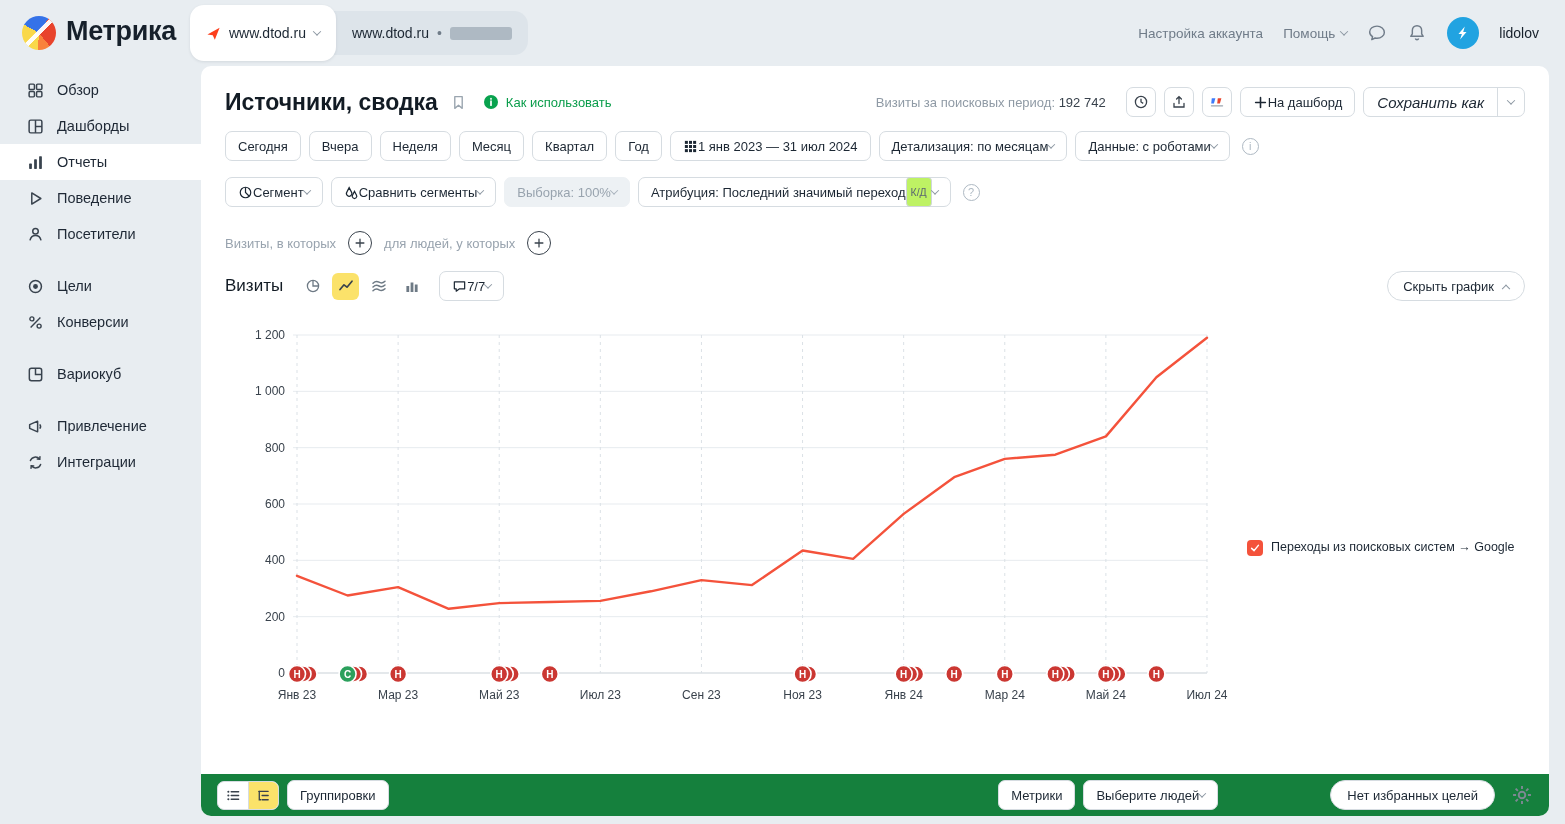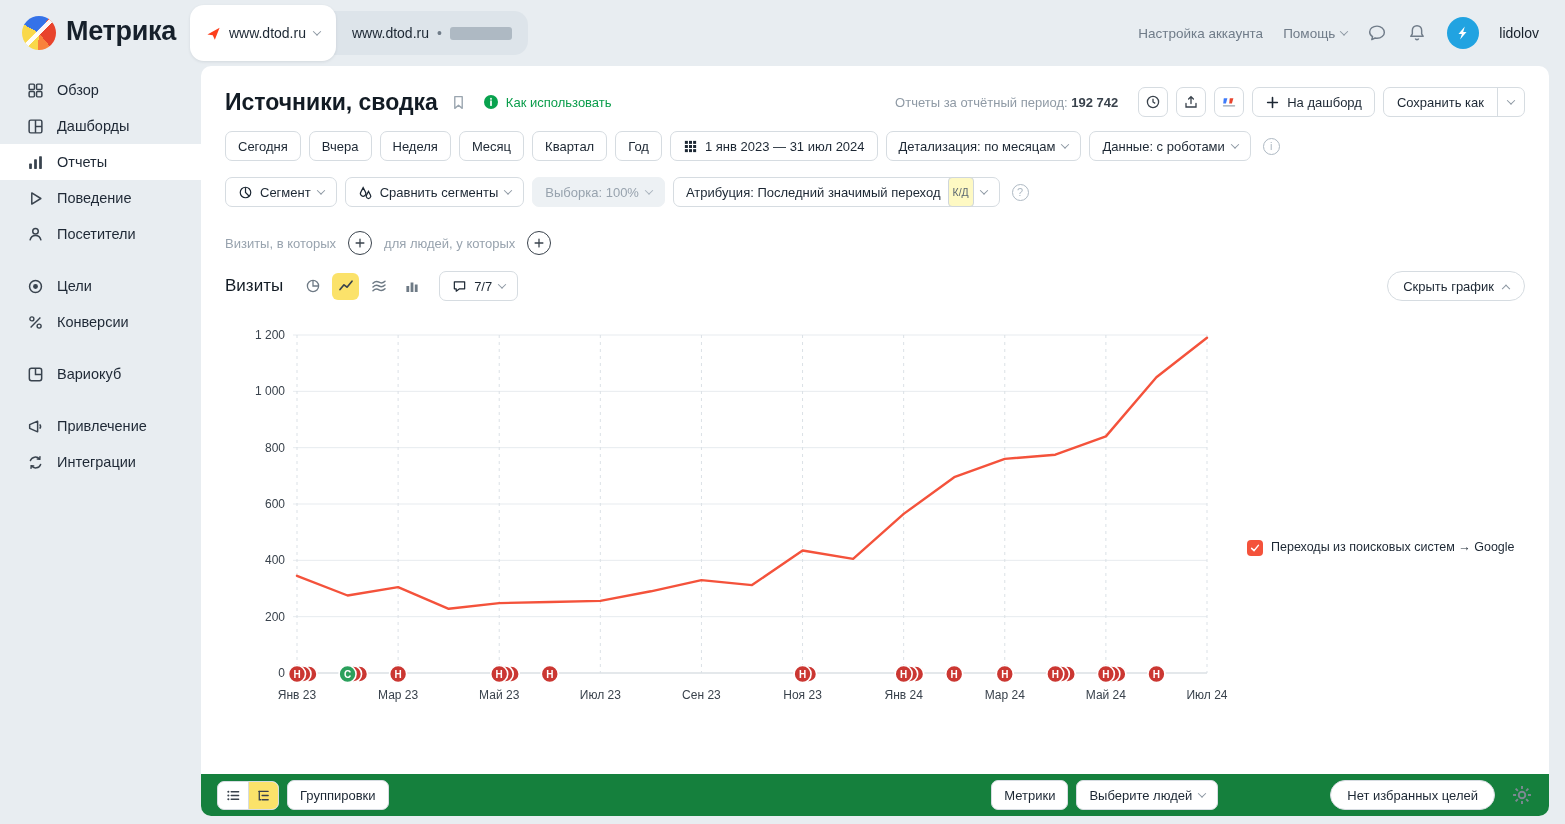--- a/index.html
+++ b/index.html
@@ -46,37 +46,37 @@
   
   .card { position:absolute; left:201px; top:66px; right:16px; bottom:8px; background:#fff; border-radius:10px; }
   .row { display:flex; align-items:center; padding:0 24px; }
   .titlerow { padding-top:20px; height:52px; }
   .title { font-size:23px; font-weight:700; color:#121b24; margin:0; white-space:nowrap; }
   .bookmark { width:17px; height:17px; color:#9aa5af; margin-left:12px; cursor:pointer; }
   .howto { display:flex; align-items:center; gap:7px; margin-left:16px; color:#0a9d4b; font-size:13px; cursor:pointer; white-space:nowrap; }
   .howto .ic { width:16px; height:16px; }
   .trsp { margin-left:auto; display:flex; align-items:center; gap:8px; }
   .visits-sum { font-size:13px; color:#8f9aa5; margin-right:12px; white-space:nowrap; }
-  .visits-sum b { color:#39424c; font-weight:700; }
+  .visits-sum b { color:#39424c; font-weight:400; }
   .iconbtn { width:30px; height:30px; border:1px solid #d6dce1; border-radius:7px; background:#fff;
     display:flex; align-items:center; justify-content:center; color:#39424c; cursor:pointer; padding:0; }
   .iconbtn .ic { width:16px; height:16px; }
   .btn { height:30px; border:1px solid #d6dce1; border-radius:7px; background:#fff; display:inline-flex;
-    align-items:center; gap:7px; padding:0 12px; font-size:13px; color:#1c2733; cursor:pointer; white-space:nowrap;justify-content:flex-end; }
+    align-items:center; padding:0 12px; font-size:13px; color:#1c2733; cursor:pointer; white-space:nowrap;justify-content:flex-end; }
   .btn.disabled { background:#edf1f4; border-color:#edf1f4; color:#98a3ae; }
   .btn.disabled .chev { border-color:#a9b3bd; }
   .split { display:inline-flex; border:1px solid #d6dce1; border-radius:7px; overflow:hidden; height:30px; background:#fff; }
-  .split .main { display:flex; align-items:center; padding:0 13px; font-size:13px; cursor:pointer; }
+  .split .main { display:flex; align-items:center; padding:0 13px; font-size:15px; cursor:pointer;font-style:italic; }
   .split .caret { width:27px; display:flex; align-items:center; justify-content:center; border-left:1px solid #d6dce1; cursor:pointer; }
   .filters { margin-top:13px; gap:8px; }
   .pgroup { display:flex; gap:8px; }
   .segrow { margin-top:16px; gap:8px; }
   .qmark { width:17px; height:17px; border-radius:50%; border:1.4px solid #aeb9c3; color:#aeb9c3;
     font-size:11px; display:flex; align-items:center; justify-content:center; margin-left:4px; cursor:pointer; }
-  .badge { border:1px solid #cfd6dc; background:#fef9c3; border-radius:4px; font-size:10.5px; padding:8px 4px; color:#5b6771; }
+  .badge { border:1px solid #cfd6dc; background:#bef264; border-radius:4px; font-size:10.5px; padding:8px 4px; color:#5b6771; }
   .plusrow { margin-top:24px; gap:12px; font-size:13px; color:#98a3ae; }
   .pluscircle { width:24px; height:24px; border-radius:50%; border:1.8px solid #39424c; background:#fff;
     display:flex; align-items:center; justify-content:center; color:#39424c; cursor:pointer; padding:0; }
   .pluscircle .ic { width:12px; height:12px; }
   .chartrow { margin-top:16px; gap:6px; }
   .metric-name { font-size:17px; color:#121b24; margin-right:10px; }
   .ctype { width:27px; height:27px; border-radius:6px; border:none; background:transparent; display:flex;
     align-items:center; justify-content:center; color:#6e7a85; cursor:pointer; padding:0; }
   .ctype.selected { background:#fbe26a; color:#39424c; }
   .ctype .ic { width:16px; height:16px; }
@@ -286,21 +286,21 @@
       <span class="ic" data-icon="green-info-icon">
           <svg viewBox="0 0 16 16">
             <circle cx="8" cy="8" r="7" fill="#09a24e"></circle>
             <path d="M8 7.2v4M8 4.7v.2" stroke="#fff" stroke-width="1.7" stroke-linecap="round"></path>
           </svg>
         </span>
       <span>Как использовать</span>
     </span>
     <div class="trsp">
       <span class="visits-sum">
-        <span>Отчеты за отчётный период:</span>
+        <span>Визиты за поисковых период:</span>
         <b>192 742</b>
       </span>
       <button class="iconbtn">
           <span class="ic" data-icon="clock-icon">
             <svg viewBox="0 0 16 16">
               <g fill="none" stroke="currentColor" stroke-width="1.3">
                 <circle cx="8" cy="8" r="5.6"></circle>
                 <path d="M8 4.8V8l2.2 1.4"></path>
               </g>
             </svg>

